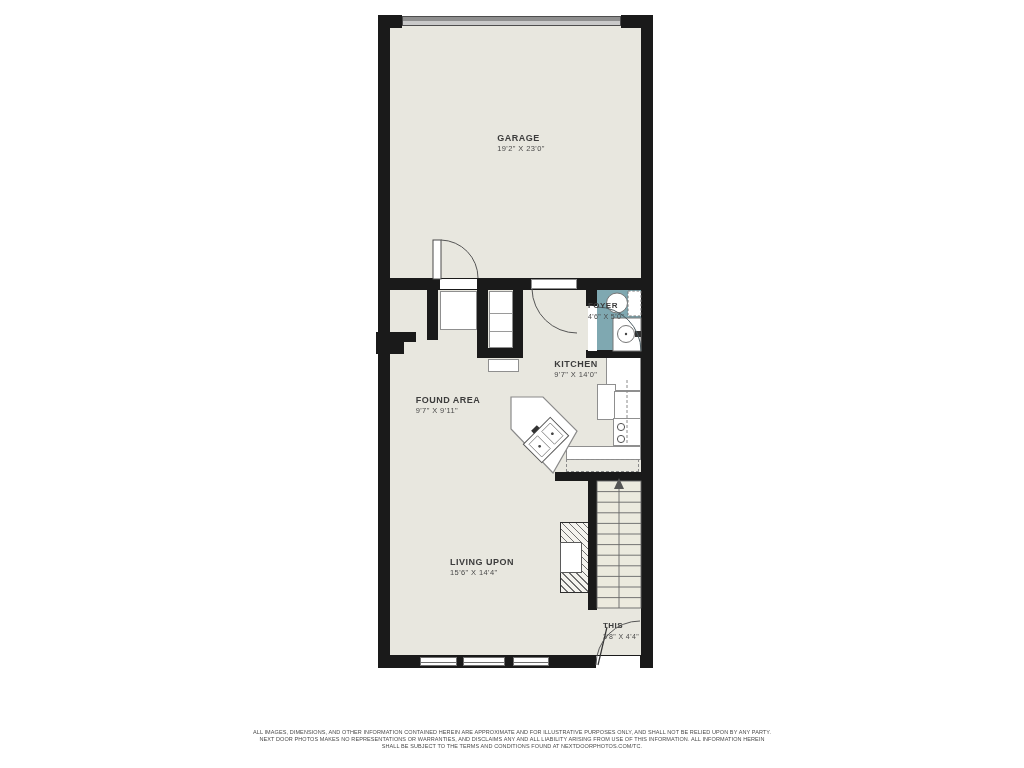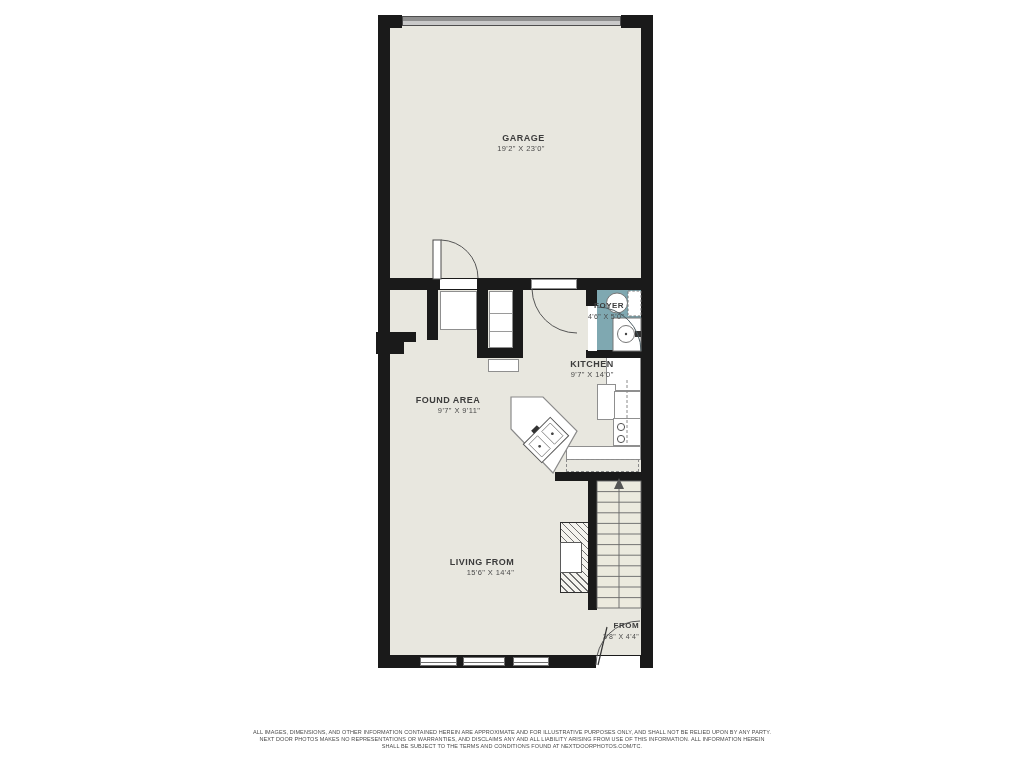--- a/index.html
+++ b/index.html
@@ -21,21 +21,21 @@
   
   .dashrect{border:1px dashed #8a8a8a;box-sizing:border-box;background:transparent;}
   
   .window{background:#ffffff;border:1px solid #6f6f6f;box-sizing:border-box;}
   .window .mid{position:absolute;left:0;right:0;top:50%;height:1px;background:#6f6f6f;}
   
   .hatch{background:repeating-linear-gradient(45deg,#f4f3ee 0 4px,#6f6f6f 4px 5px);
          border:1px solid #2e2e2e;box-sizing:border-box;}
   .hatch .inner{position:absolute;background:#ffffff;border:1px solid #5a5a5a;box-sizing:border-box;}
   
-  .room-label{position:absolute;transform:translateX(-50%);text-align:right;white-space:nowrap;}
+  .room-label{position:absolute;transform:translateX(-50%);text-align:left;white-space:nowrap;}
   .room-name{font-size:9px;line-height:12px;letter-spacing:.5px;color:#3c3c3c;font-weight:bold;}
   .room-dims{font-size:7.5px;line-height:10px;letter-spacing:.4px;color:#4a4a4a;}
   
   .disclaimer{position:absolute;left:0;right:0;top:729px;text-align:center;color:#4a4a4a;
               font-size:5.5px;line-height:7px;letter-spacing:.1px;}
   svg{position:absolute;left:0;top:0;pointer-events:none;}
 </style>
 </head>
 <body>
 
@@ -155,34 +155,34 @@
   </svg>
 
   <div class="room-label" style="left:521px;top:132px">
     <div class="room-name">GARAGE</div>
     <div class="room-dims">19'2" X 23'0"</div>
   </div>
   <div class="room-label" style="left:448px;top:394px">
     <div class="room-name">FOUND AREA</div>
     <div class="room-dims">9'7" X 9'11"</div>
   </div>
-  <div class="room-label" style="left:592px;top:358px">
+  <div class="room-label" style="left:576px;top:358px">
     <div class="room-name">KITCHEN</div>
     <div class="room-dims">9'7" X 14'0"</div>
   </div>
   <div class="room-label" style="left:606px;top:300px">
     <div class="room-name" style="font-size:8px">FOYER</div>
     <div class="room-dims" style="font-size:7px">4'6" X 5'0"</div>
   </div>
   <div class="room-label" style="left:482px;top:556px">
-    <div class="room-name">LIVING FROM</div>
+    <div class="room-name">LIVING UPON</div>
     <div class="room-dims">15'6" X 14'4"</div>
   </div>
   <div class="room-label" style="left:621px;top:620px">
-    <div class="room-name" style="font-size:8px">FROM</div>
+    <div class="room-name" style="font-size:8px">THIS</div>
     <div class="room-dims" style="font-size:7px">3'8" X 4'4"</div>
   </div>
 
   <div class="disclaimer">
     <div>ALL IMAGES, DIMENSIONS, AND OTHER INFORMATION CONTAINED HEREIN ARE APPROXIMATE AND FOR ILLUSTRATIVE PURPOSES ONLY, AND SHALL NOT BE RELIED UPON BY ANY PARTY.</div>
     <div>NEXT DOOR PHOTOS MAKES NO REPRESENTATIONS OR WARRANTIES, AND DISCLAIMS ANY AND ALL LIABILITY ARISING FROM USE OF THIS INFORMATION. ALL INFORMATION HEREIN</div>
     <div>SHALL BE SUBJECT TO THE TERMS AND CONDITIONS FOUND AT NEXTDOORPHOTOS.COM/TC.</div>
   </div>
 
 </div>

